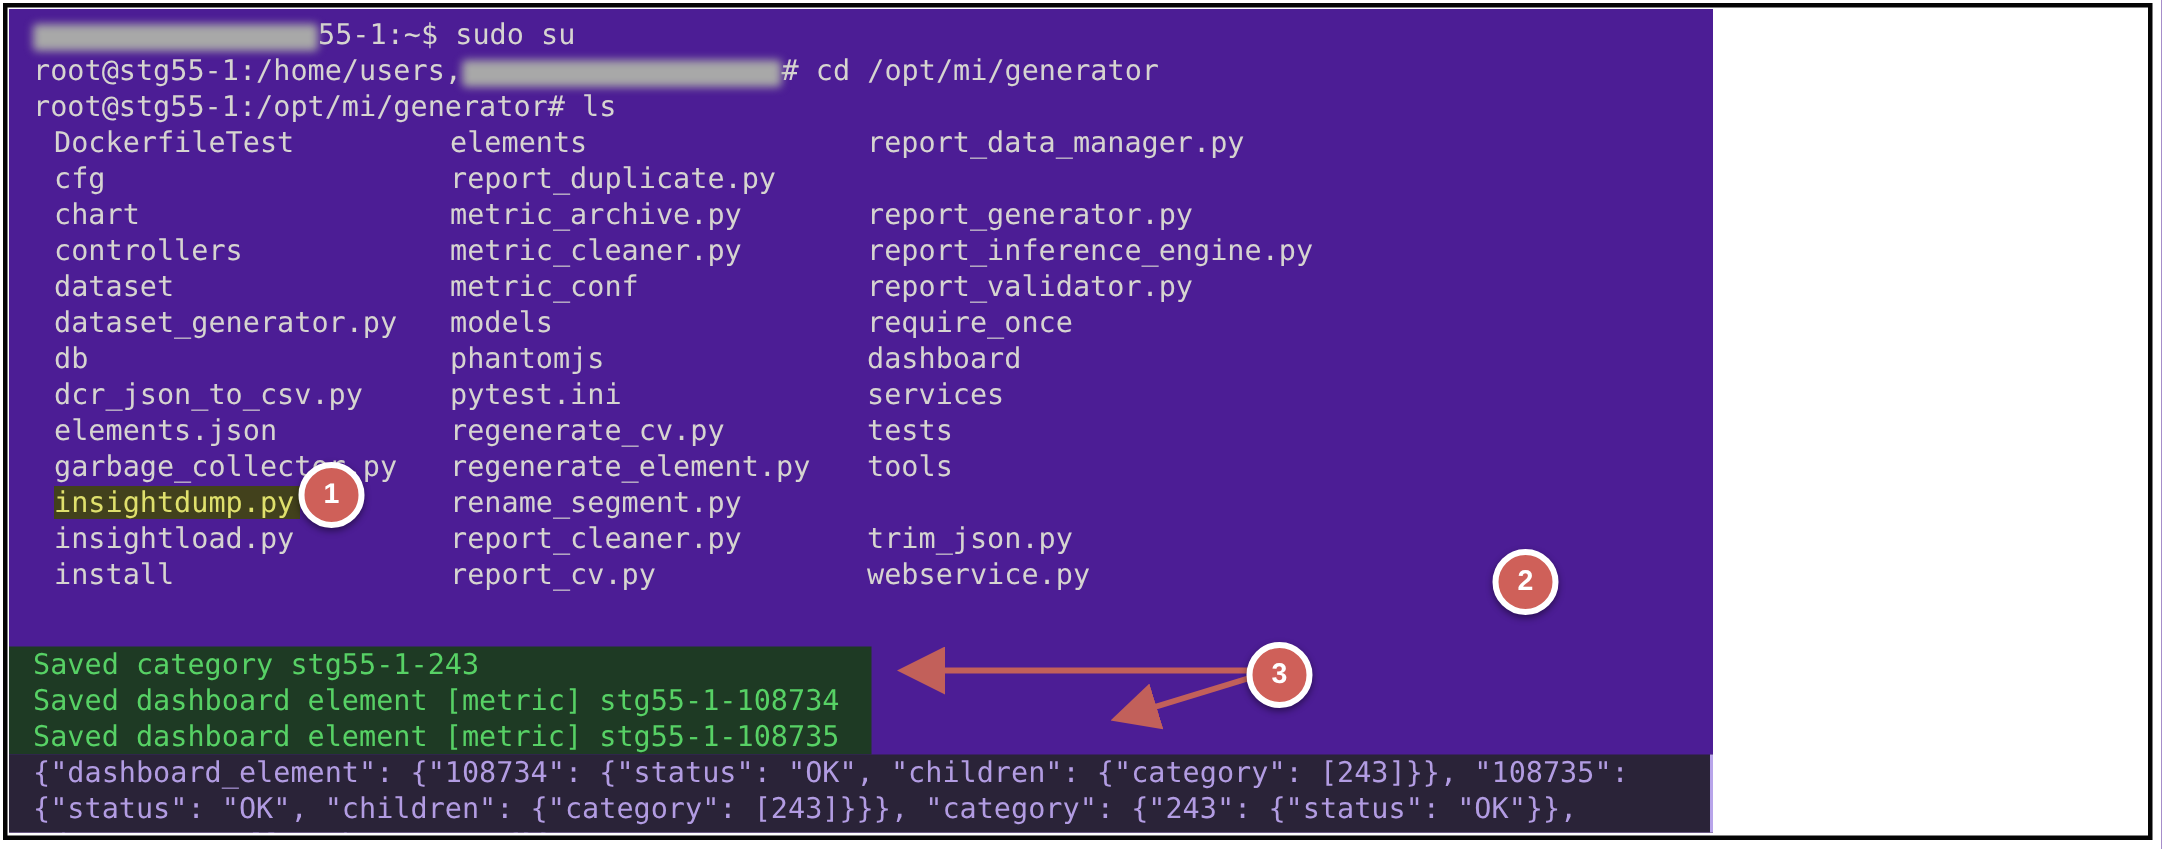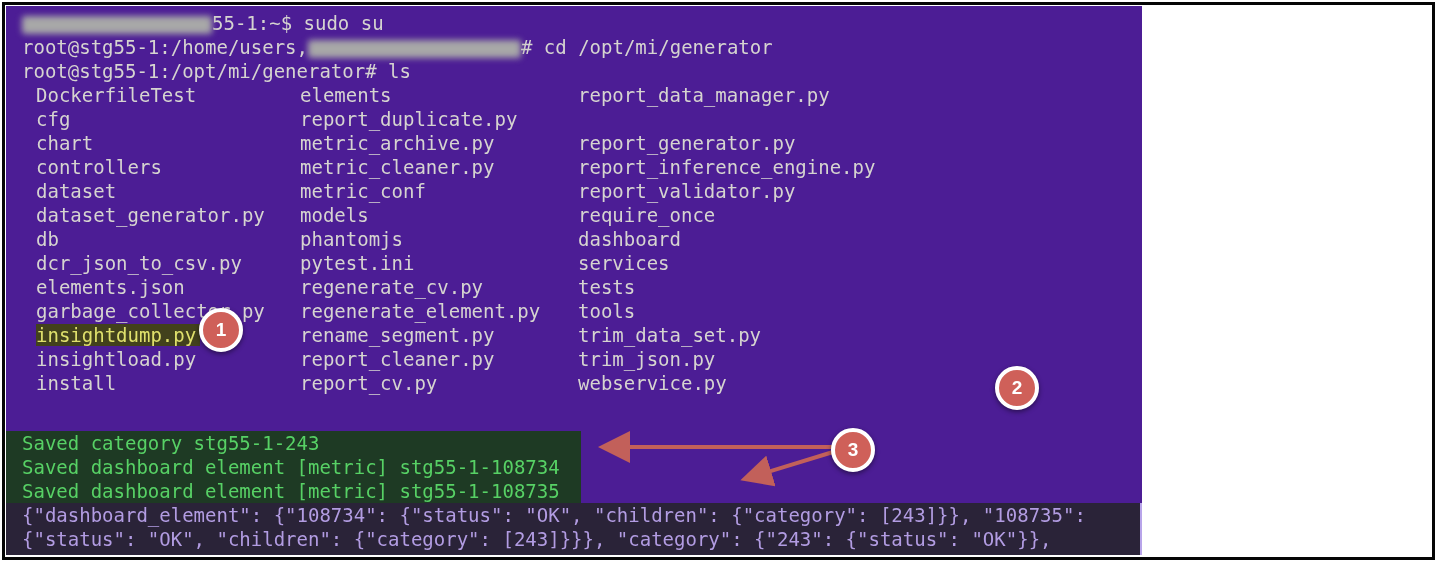--- a/index.html
+++ b/index.html
@@ -76,21 +76,21 @@
         <div class="lsrow"><div class="lsc1"><span>DockerfileTest</span></div><div class="lsc2"><span>elements</span></div><div class="lsc3"><span>report_data_manager.py</span></div></div>
         <div class="lsrow"><div class="lsc1"><span>cfg</span></div><div class="lsc3"><span>report_duplicate.py</span></div></div>
         <div class="lsrow"><div class="lsc1"><span>chart</span></div><div class="lsc2"><span>metric_archive.py</span></div><div class="lsc3"><span>report_generator.py</span></div></div>
         <div class="lsrow"><div class="lsc1"><span>controllers</span></div><div class="lsc2"><span>metric_cleaner.py</span></div><div class="lsc3"><span>report_inference_engine.py</span></div></div>
         <div class="lsrow"><div class="lsc1"><span>dataset</span></div><div class="lsc2"><span>metric_conf</span></div><div class="lsc3"><span>report_validator.py</span></div></div>
         <div class="lsrow"><div class="lsc1"><span>dataset_generator.py</span></div><div class="lsc2"><span>models</span></div><div class="lsc3"><span>require_once</span></div></div>
         <div class="lsrow"><div class="lsc1"><span>db</span></div><div class="lsc2"><span>phantomjs</span></div><div class="lsc3"><span>dashboard</span></div></div>
         <div class="lsrow"><div class="lsc1"><span>dcr_json_to_csv.py</span></div><div class="lsc2"><span>pytest.ini</span></div><div class="lsc3"><span>services</span></div></div>
         <div class="lsrow"><div class="lsc1"><span>elements.json</span></div><div class="lsc2"><span>regenerate_cv.py</span></div><div class="lsc3"><span>tests</span></div></div>
         <div class="lsrow"><div class="lsc1"><span>garbage_collector.py</span></div><div class="lsc2"><span>regenerate_element.py</span></div><div class="lsc3"><span>tools</span></div></div>
-        <div class="lsrow"><div class="lsc1"><span class="filehl">insightdump.py</span></div><div class="lsc2"><span>rename_segment.py</span></div><div class="lsc3"><span>trim_data_set.py</span></div></div>
+        <div class="lsrow"><div class="lsc1"><span class="filehl">insightdump.py</span></div><div class="lsc2"><span>rename_segment.py</span></div></div>
         <div class="lsrow"><div class="lsc1"><span>insightload.py</span></div><div class="lsc2"><span>report_cleaner.py</span></div><div class="lsc3"><span>trim_json.py</span></div></div>
         <div class="lsrow"><div class="lsc1"><span>install</span></div><div class="lsc2"><span>report_cv.py</span></div><div class="lsc3"><span>webservice.py</span></div></div>
       </div>
 
 
     <div class="green-block" id="green-block">
         <div class="line">Saved category stg55-1-243</div>
         <div class="line">Saved dashboard element [metric] stg55-1-108734</div>
         <div class="line">Saved dashboard element [metric] stg55-1-108735</div>
       </div>

